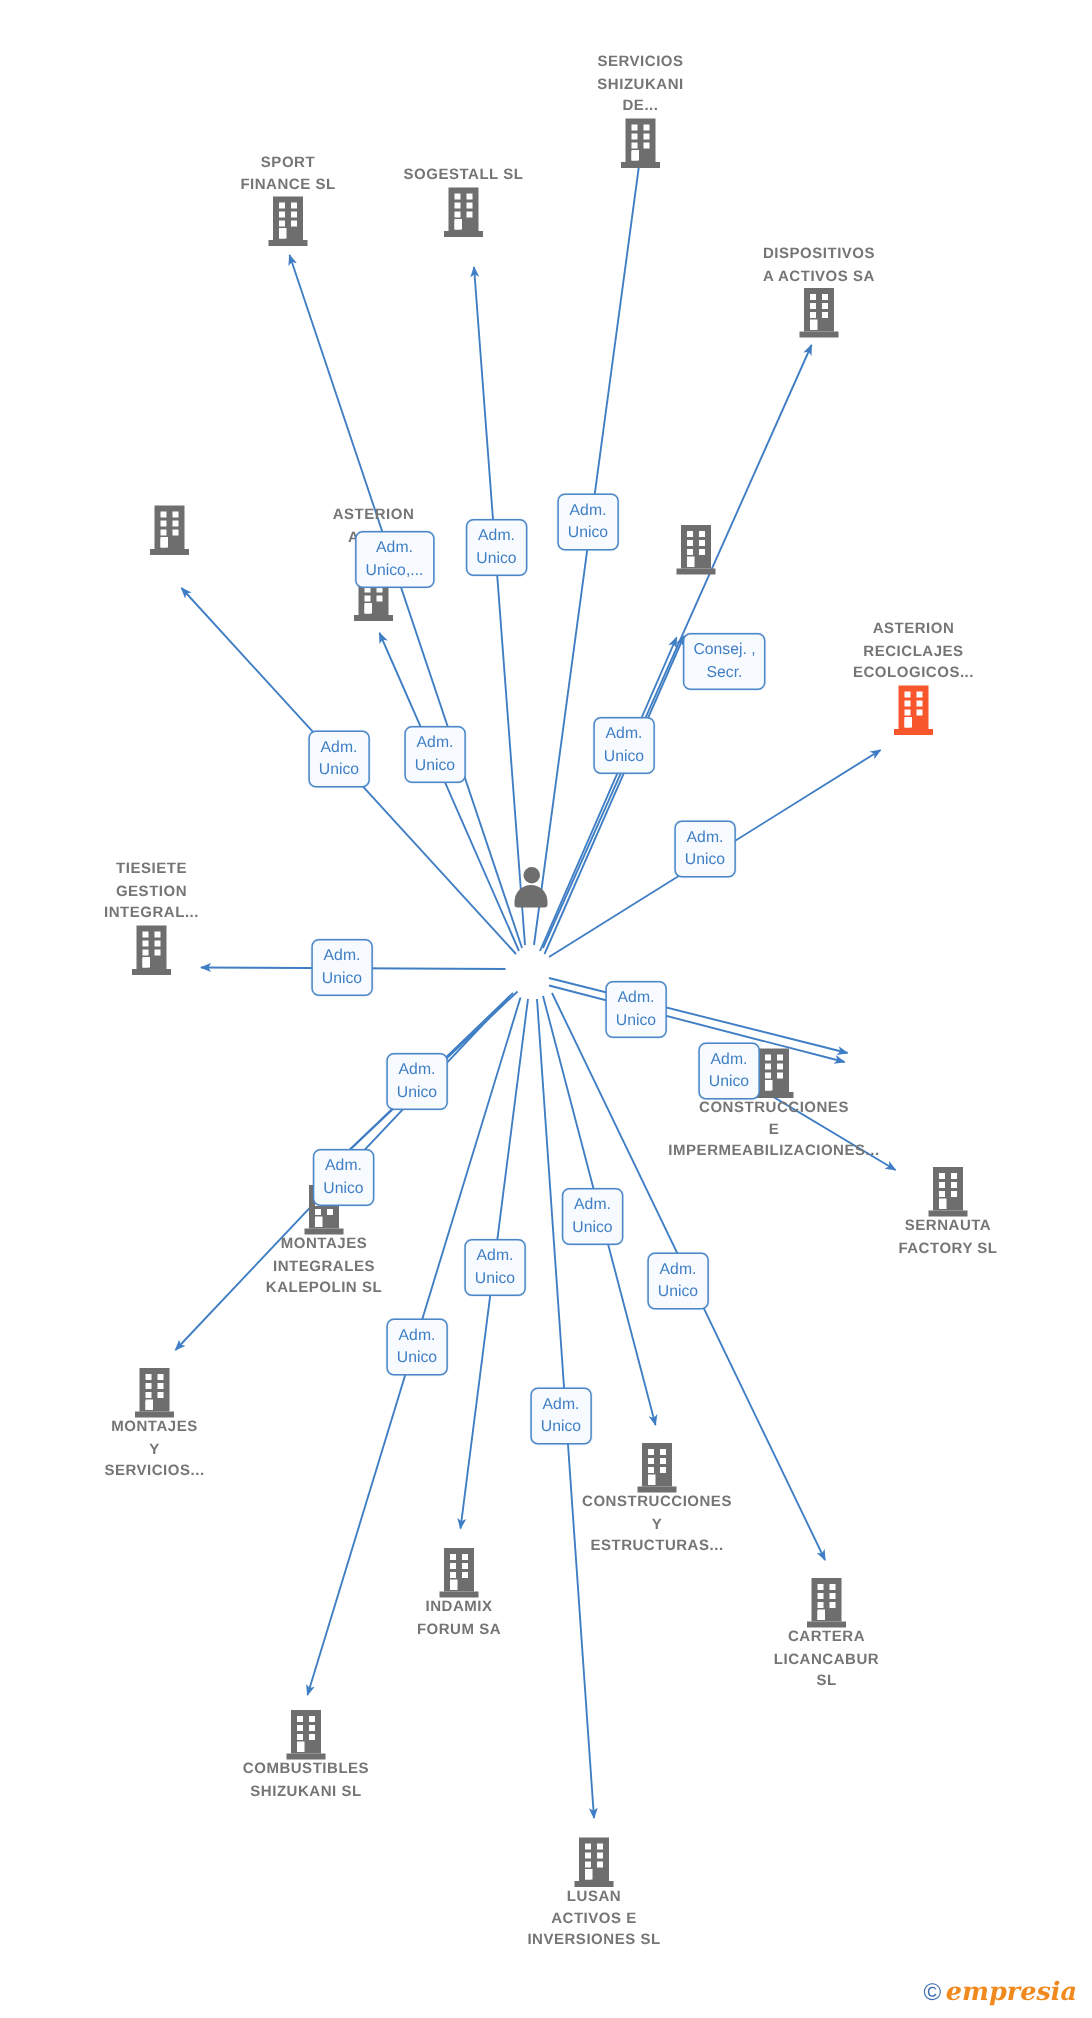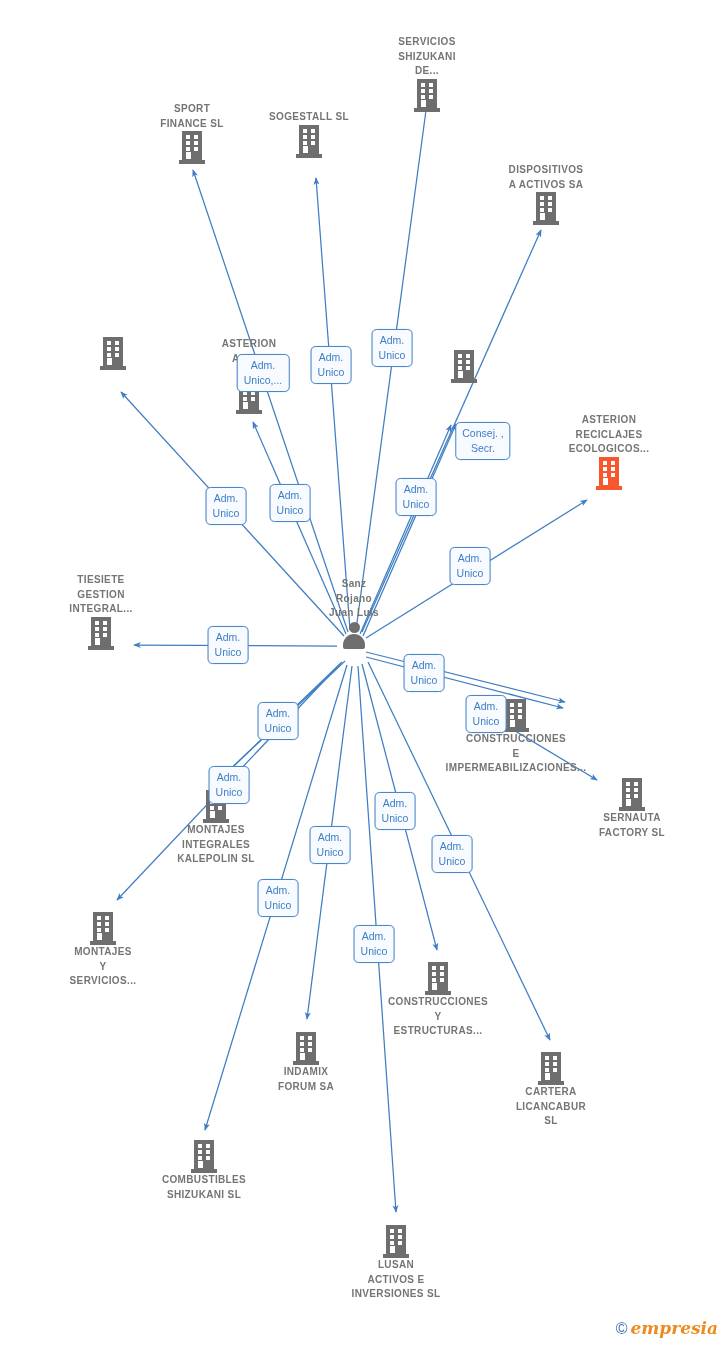--- a/index.html
+++ b/index.html
@@ -448,23 +448,20 @@
 Unico</div>
       <div class="elabel" style="left: 330px; top: 845px;">Adm.
 Unico</div>
       <div class="elabel" style="left: 278px; top: 898px;">Adm.
 Unico</div>
       <div class="elabel" style="left: 374px; top: 944px;">Adm.
 Unico</div>
     </div>
 
   <div class="node" id="center-node" style="left:354px;top:577px;width:140px;">
-    <div class="nlabel">Sanz
-Rojano
-Juan Luis</div>
     <div class="icon">
       <div class="person">
           <div class="head"></div>
           <div class="torso"></div>
         </div>
     </div>
   </div>
 
   <div class="watermark">
     <span class="c">©</span>

